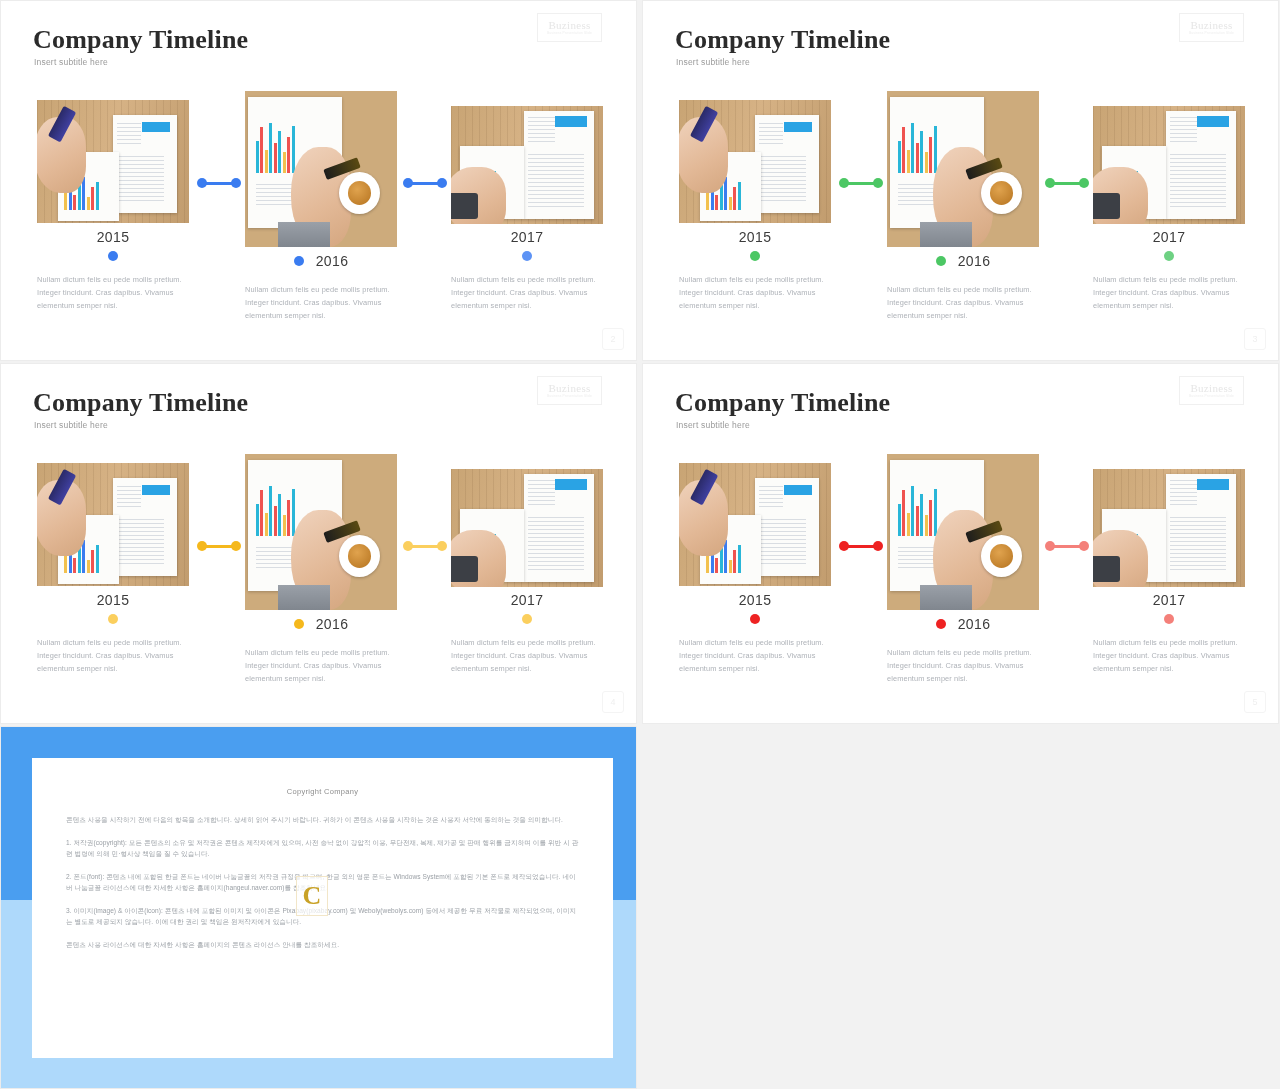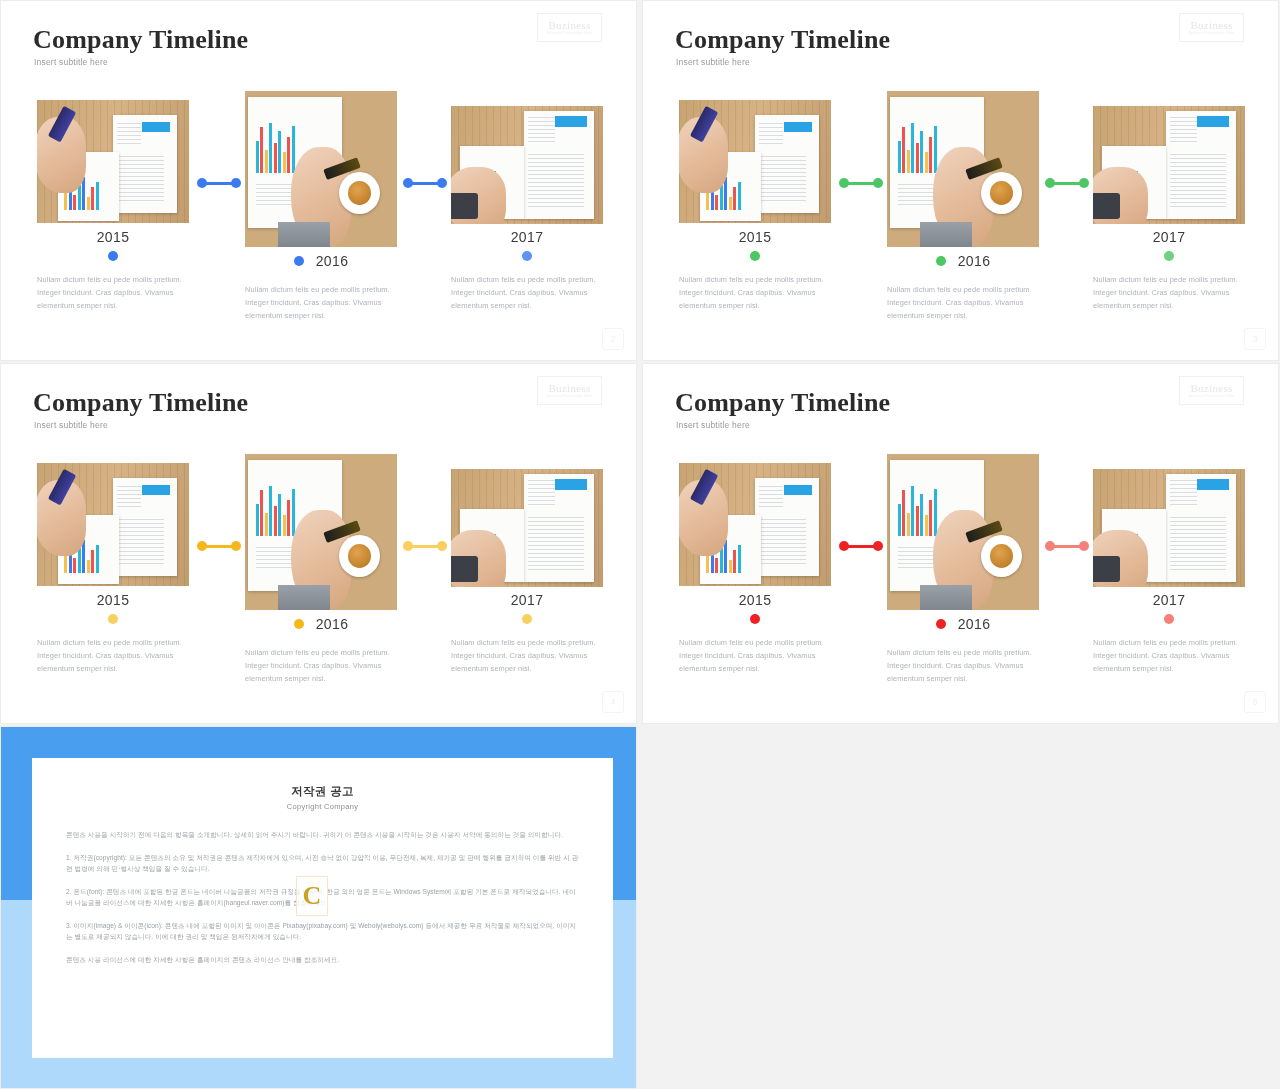--- a/index.html
+++ b/index.html
@@ -694,21 +694,20 @@
     <div class="year y3">2017</div>
     <div class="dot d3" style="background:#f4807a"></div>
     <div class="body-text b3">Nullam dictum felis eu pede mollis pretium. Integer tincidunt. Cras dapibus. Vivamus elementum semper nisi.</div>
 
     <div class="page-badge">5</div>
   </div>
 
   <div class="copyright-slide">
     <div class="lower-band"></div>
     <div class="copyright-paper">
-      <div class="cp-title">저작권 공고</div>
       <div class="cp-subtitle">Copyright Company</div>
       <div class="cp-body">
         <p>콘텐츠 사용을 시작하기 전에 다음의 항목을 소개합니다. 상세히 읽어 주시기 바랍니다. 귀하가 이 콘텐츠 사용을 시작하는 것은 사용자 서약에 동의하는 것을 의미합니다.</p>
         <p>1. 저작권(copyright): 모든 콘텐츠의 소유 및 저작권은 콘텐츠 제작자에게 있으며, 사전 승낙 없이 강압적 이용, 무단전재, 복제, 재가공 및 판매 행위를 금지하며 이를 위반 시 관련 법령에 의해 민·형사상 책임을 질 수 있습니다.</p>
         <p>2. 폰트(font): 콘텐츠 내에 포함된 한글 폰트는 네이버 나눔글꼴의 저작권 규정을 따르며, 한글 외의 영문 폰트는 Windows System에 포함된 기본 폰트로 제작되었습니다. 네이버 나눔글꼴 라이선스에 대한 자세한 사항은 홈페이지(hangeul.naver.com)를 참조하세요.</p>
         <p>3. 이미지(image) &amp; 아이콘(icon): 콘텐츠 내에 포함된 이미지 및 아이콘은 Pixabay(pixabay.com) 및 Weboly(webolys.com) 등에서 제공한 무료 저작물로 제작되었으며, 이미지는 별도로 제공되지 않습니다. 이에 대한 권리 및 책임은 원저작자에게 있습니다.</p>
         <p>콘텐츠 사용 라이선스에 대한 자세한 사항은 홈페이지의 콘텐츠 라이선스 안내를 참조하세요.</p>
       </div>
     </div>
   </div>

